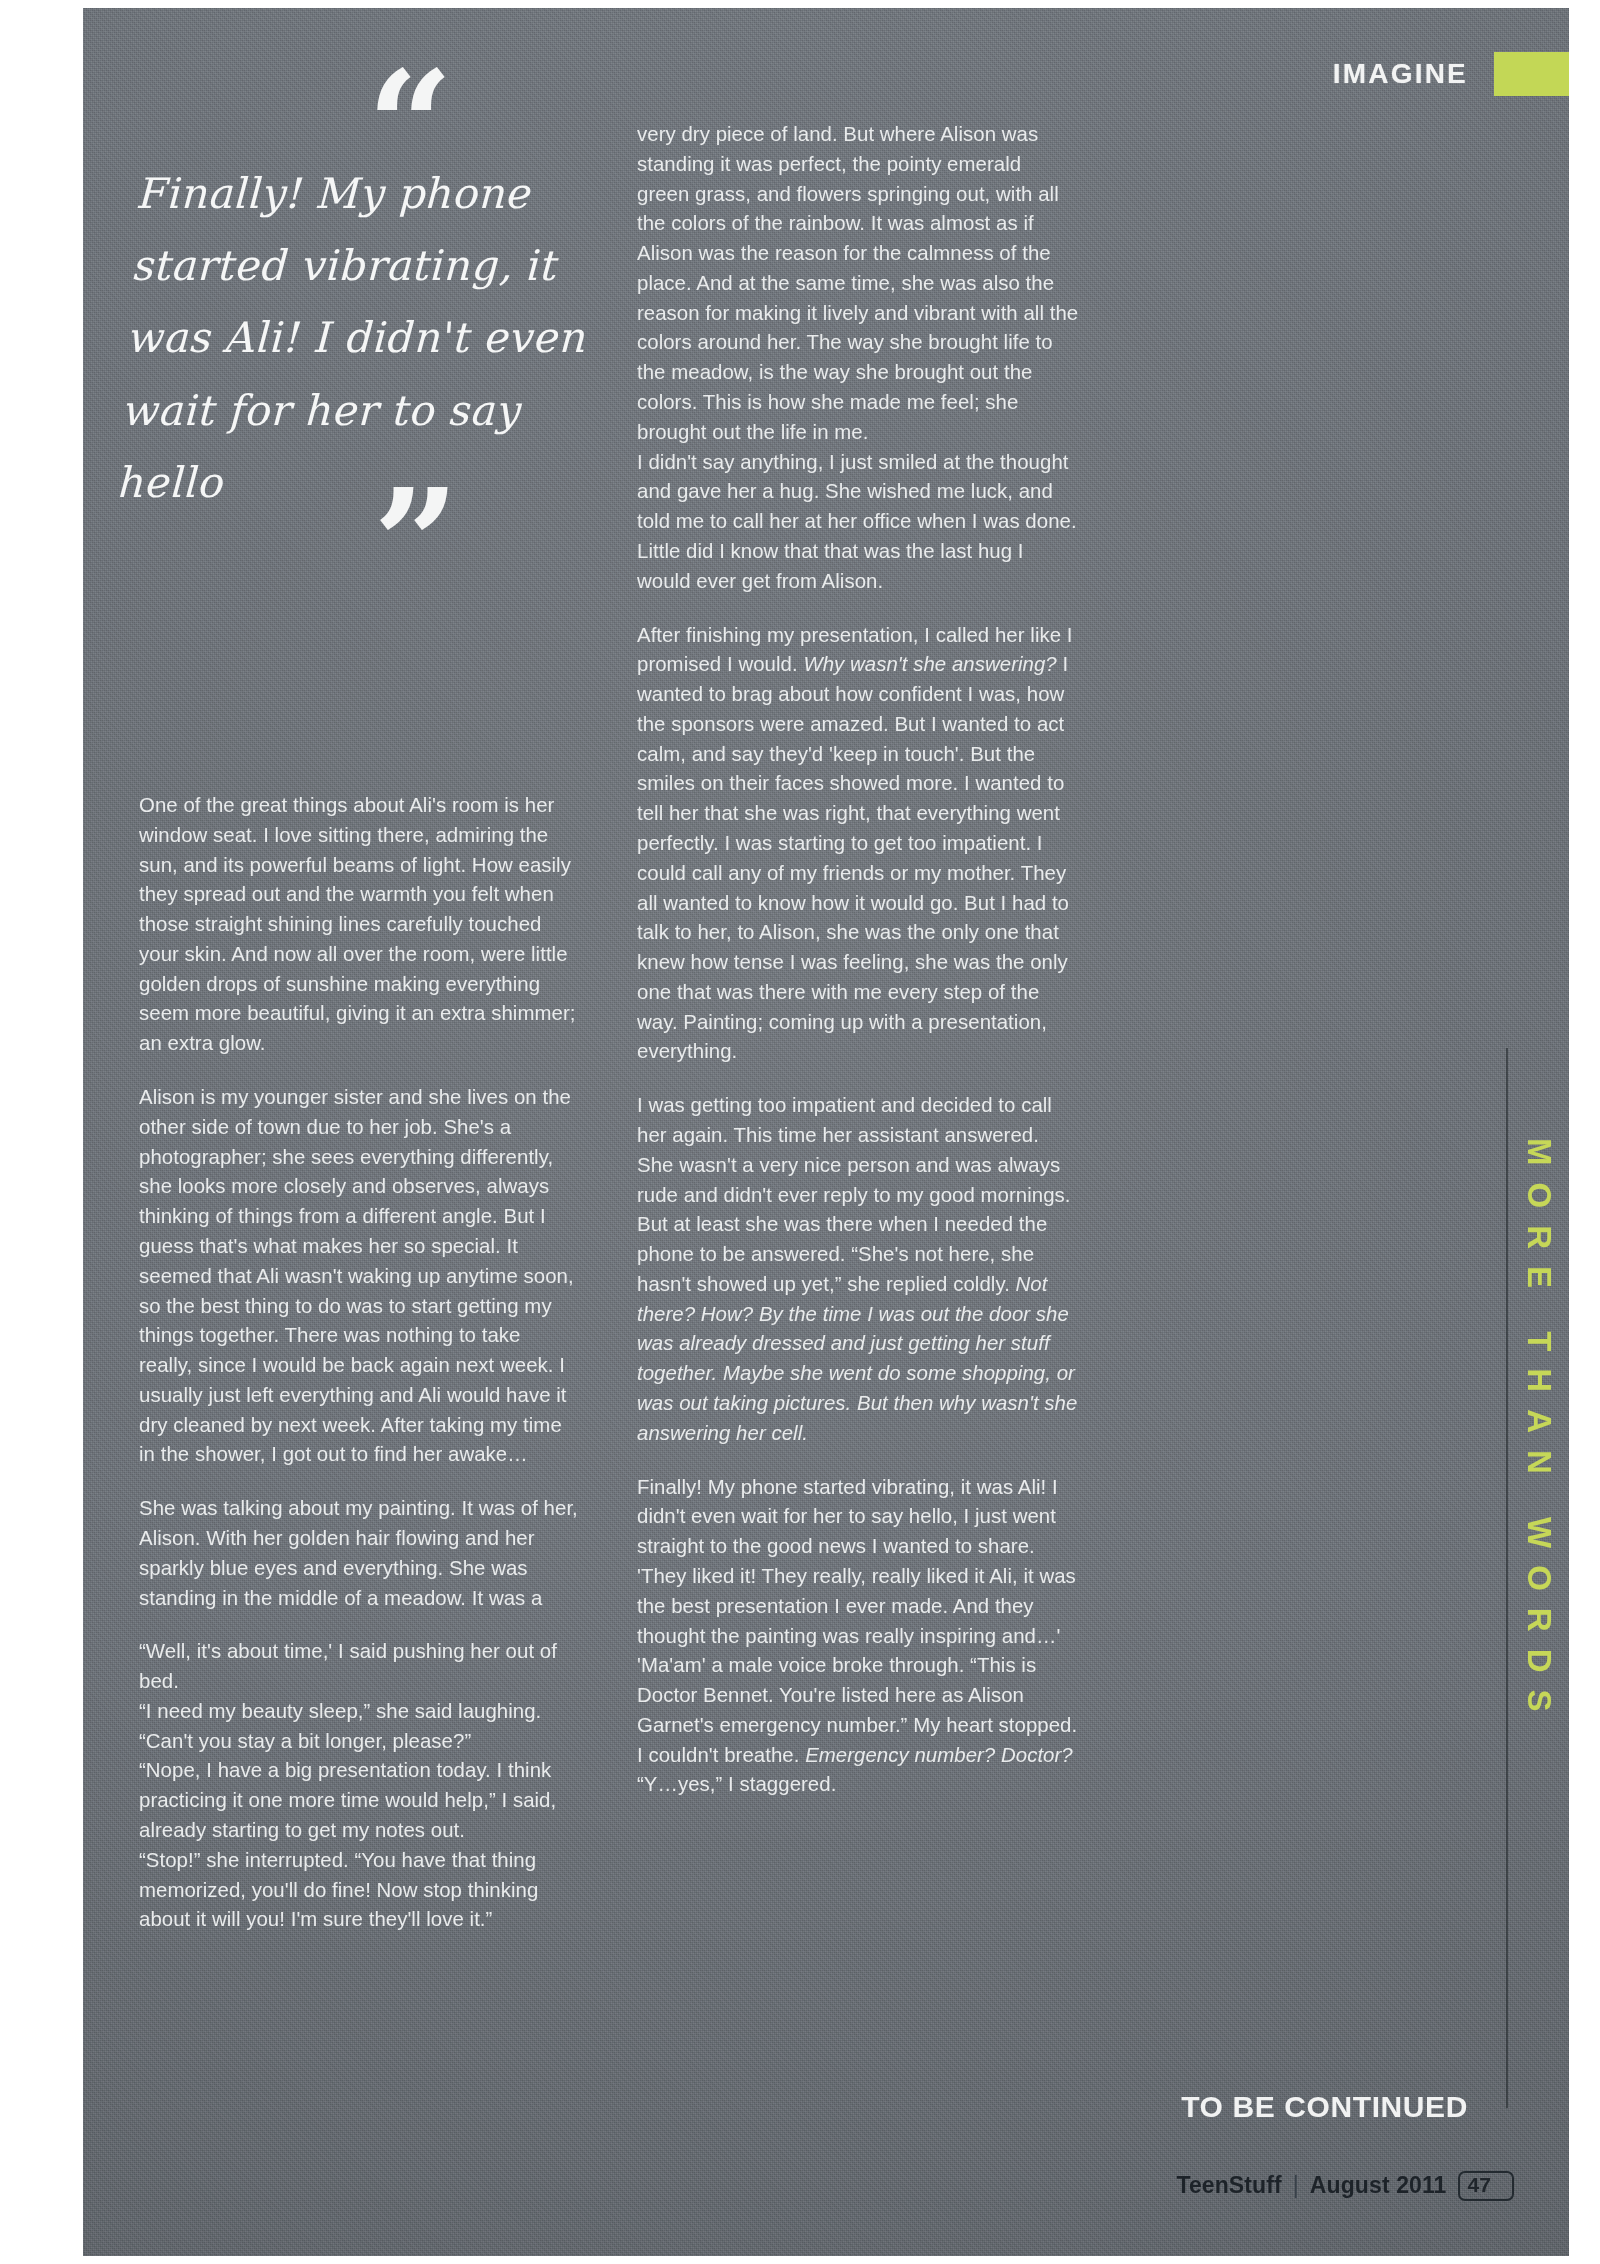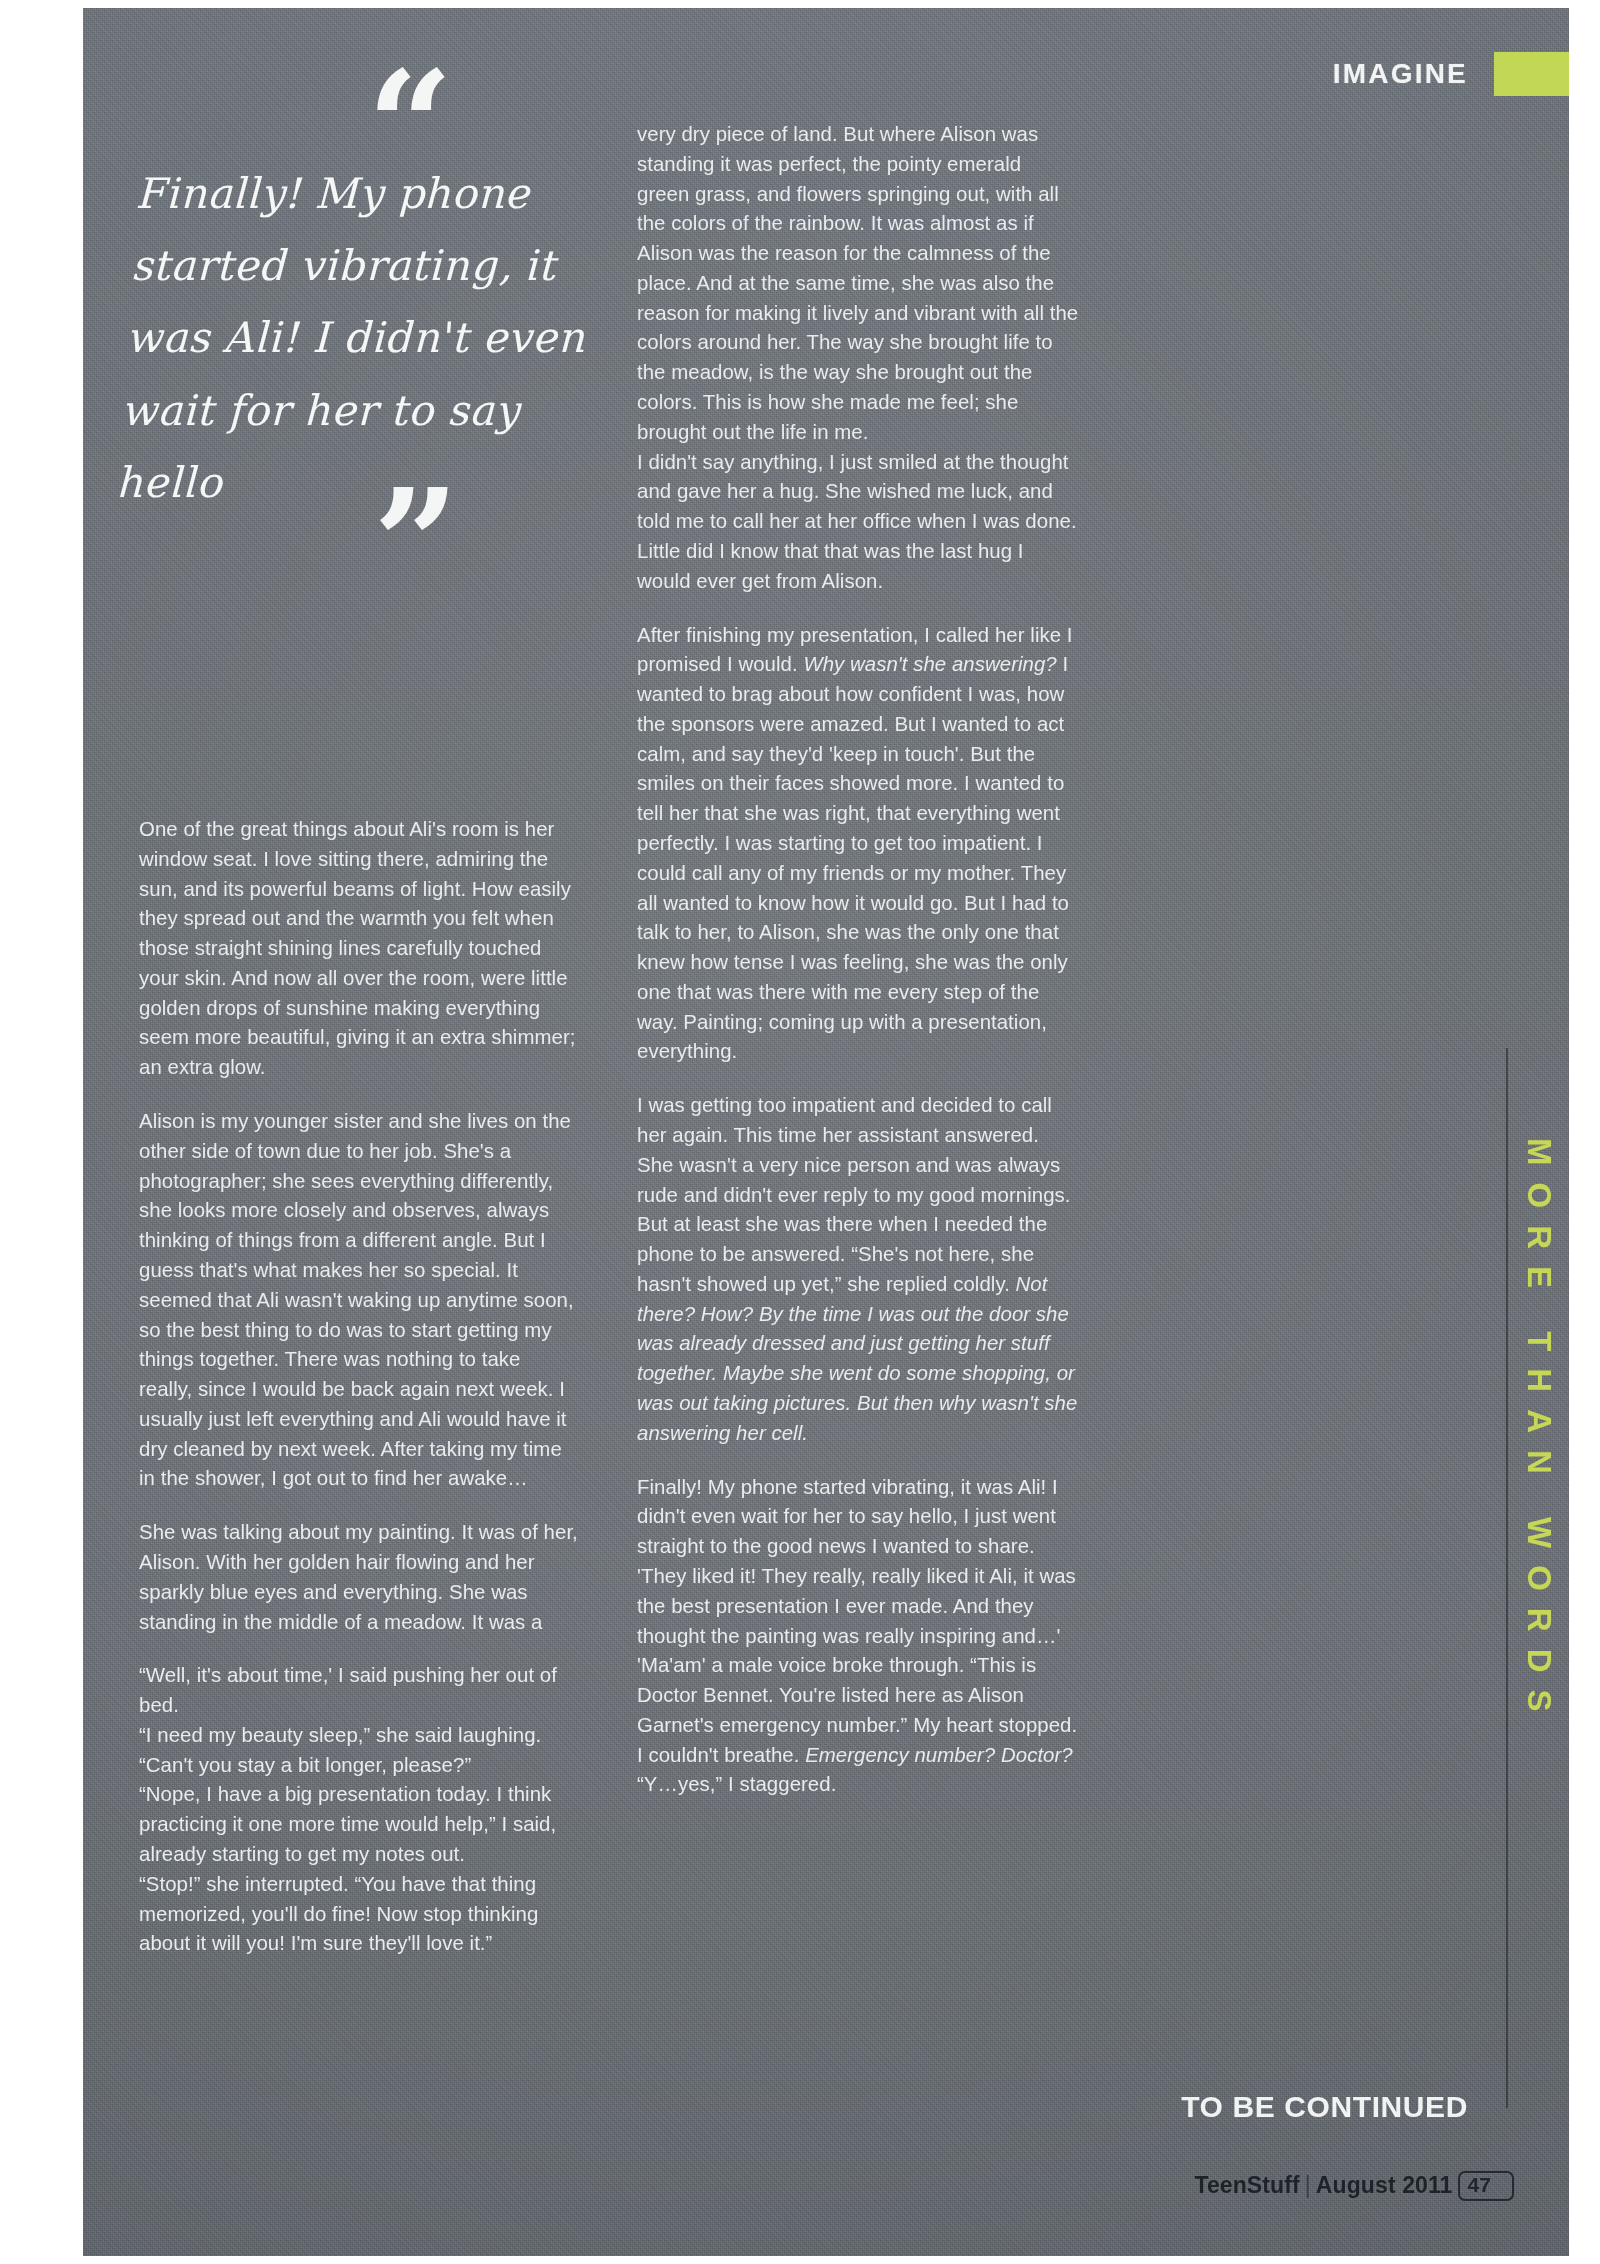--- a/index.html
+++ b/index.html
@@ -123,21 +123,21 @@
     position: absolute;
     top: 0;
     width: 440px;
     color: #e9ebec;
     font-family: "Liberation Sans", sans-serif;
     font-size: 20.4px;
     line-height: 1.46;
     letter-spacing: 0.05px;
     font-weight: 300;
   }
-  #column-left  { left: 56px;  top: 790px; width: 440px; }
+  #column-left  { left: 56px;  top: 766px; width: 440px; }
   #column-right { left: 554px; top: 95px;  width: 442px; }
 
   .para {
     margin: 17px 0 24px 0;
     white-space: pre-line;
   }
   .para:last-child { margin-bottom: 0; }
   .para em { font-style: italic; }
 
   
@@ -182,21 +182,21 @@
     font-size: 30px;
     letter-spacing: 0.6px;
     margin-top: 44px;
   }
   #page-footer {
     position: absolute;
     right: 55px;
     top: 2163px;
     display: flex;
     align-items: center;
-    gap: 0px;
+    gap: 6px;
     color: #20262c;
     font-family: "Liberation Sans", sans-serif;
     font-weight: bold;
     font-size: 23px;
     letter-spacing: 0.1px;
   }
   #footer-magazine { color: #1d2329; }
   #footer-sep {
     color: #39414a;
     padding: 0 5px;

